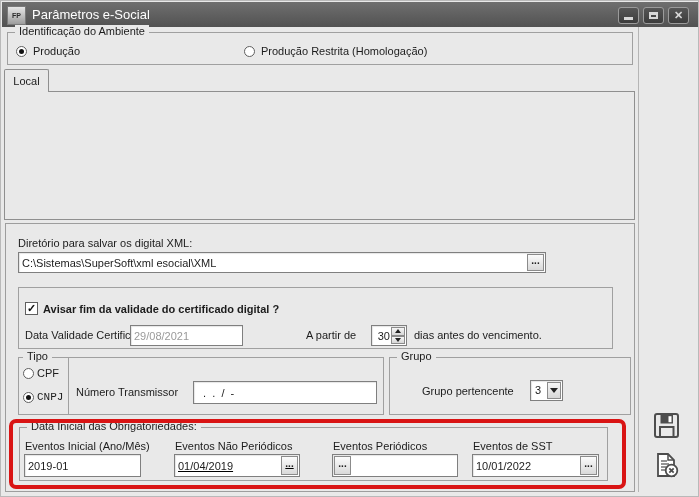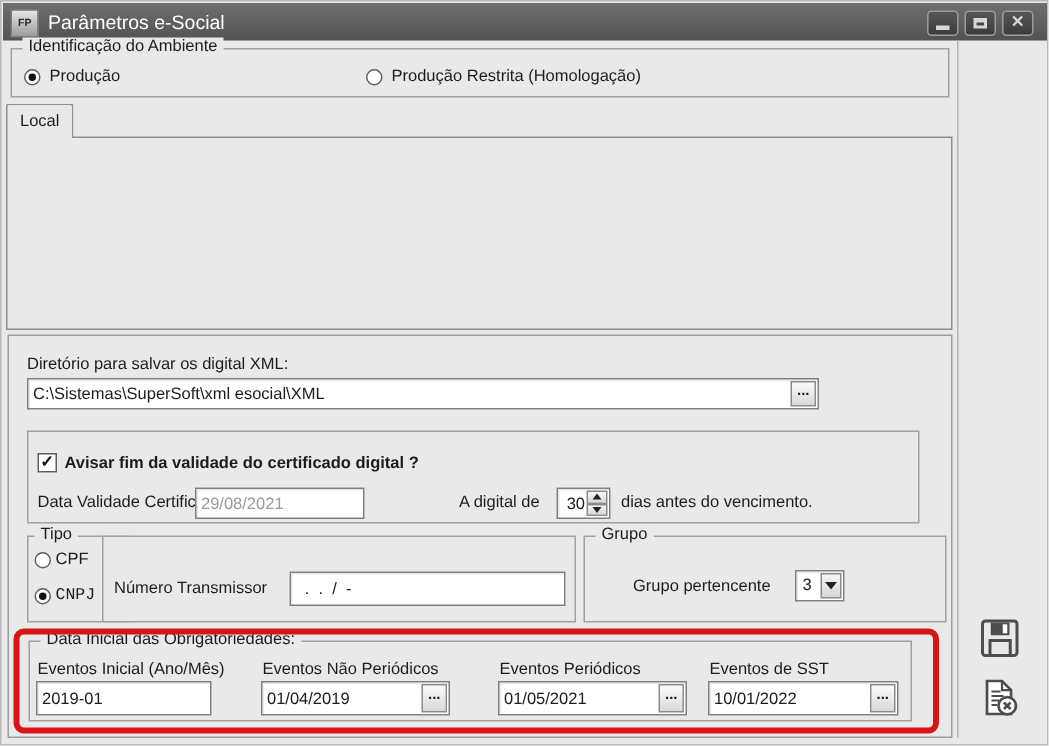--- a/index.html
+++ b/index.html
@@ -115,21 +115,21 @@
 
   <div class="groupbox" style="left:17px;top:286px;width:595px;height:62px;">
     <div class="checkbox" style="left:6px;top:14px;">
         <span>✓</span>
       </div>
     <div class="lbl" style="left:24px;top:15px;font-weight:bold;">Avisar fim da validade do certificado digital ?</div>
     <div class="lbl" style="left:6px;top:41px;">Data Validade Certificado</div>
     <div class="field" style="left:111px;top:37px;width:113px;height:21px;">
       <input class="gray" value="29/08/2021" style="">
     </div>
-    <div class="lbl" style="left:287px;top:41px;">A digital de</div>
+    <div class="lbl" style="left:287px;top:41px;">A partir de</div>
     <div class="field" style="left:352px;top:37px;width:36px;height:21px;">
       <input style="text-align: right; padding: 0px;" value="30">
       <div class="spincol">
         <div>
             <div class="tri-up-s"></div>
           </div>
         <div>
             <div class="tri-dn-s"></div>
           </div>
       </div>
@@ -165,28 +165,27 @@
 
   <div class="groupbox" style="left:18px;top:426px;width:589px;height:54px;">
     <div class="legend">Data Inicial das Obrigatoriedades:</div>
 
     <div class="lbl" style="left:5px;top:12px;">Eventos Inicial (Ano/Mês)</div>
     <div class="field" style="left:4px;top:26px;width:117px;height:23px;">
       <input value="2019-01" style="">
     </div>
 
     <div class="lbl" style="left:155px;top:12px;">Eventos Não Periódicos</div>
-    <div class="field" style="left:154px;top:26px;width:126px;height:23px;">
+    <div class="field" style="left:154px;top:26px;width:126px;height:23px;text-decoration:underline;">
       <input value="01/04/2019" style="">
       <div class="minibtn">...</div>
     </div>
 
     <div class="lbl" style="left:313px;top:12px;">Eventos Periódicos</div>
     <div class="field" style="left:312px;top:26px;width:126px;height:23px;">
-      <input value="01/05/2021" style="">
       <div class="minibtn">...</div>
     </div>
 
     <div class="lbl" style="left:453px;top:12px;">Eventos de SST</div>
     <div class="field" style="left:452px;top:26px;width:127px;height:23px;">
       <input value="10/01/2022" style="">
       <div class="minibtn">...</div>
     </div>
   </div>
 

